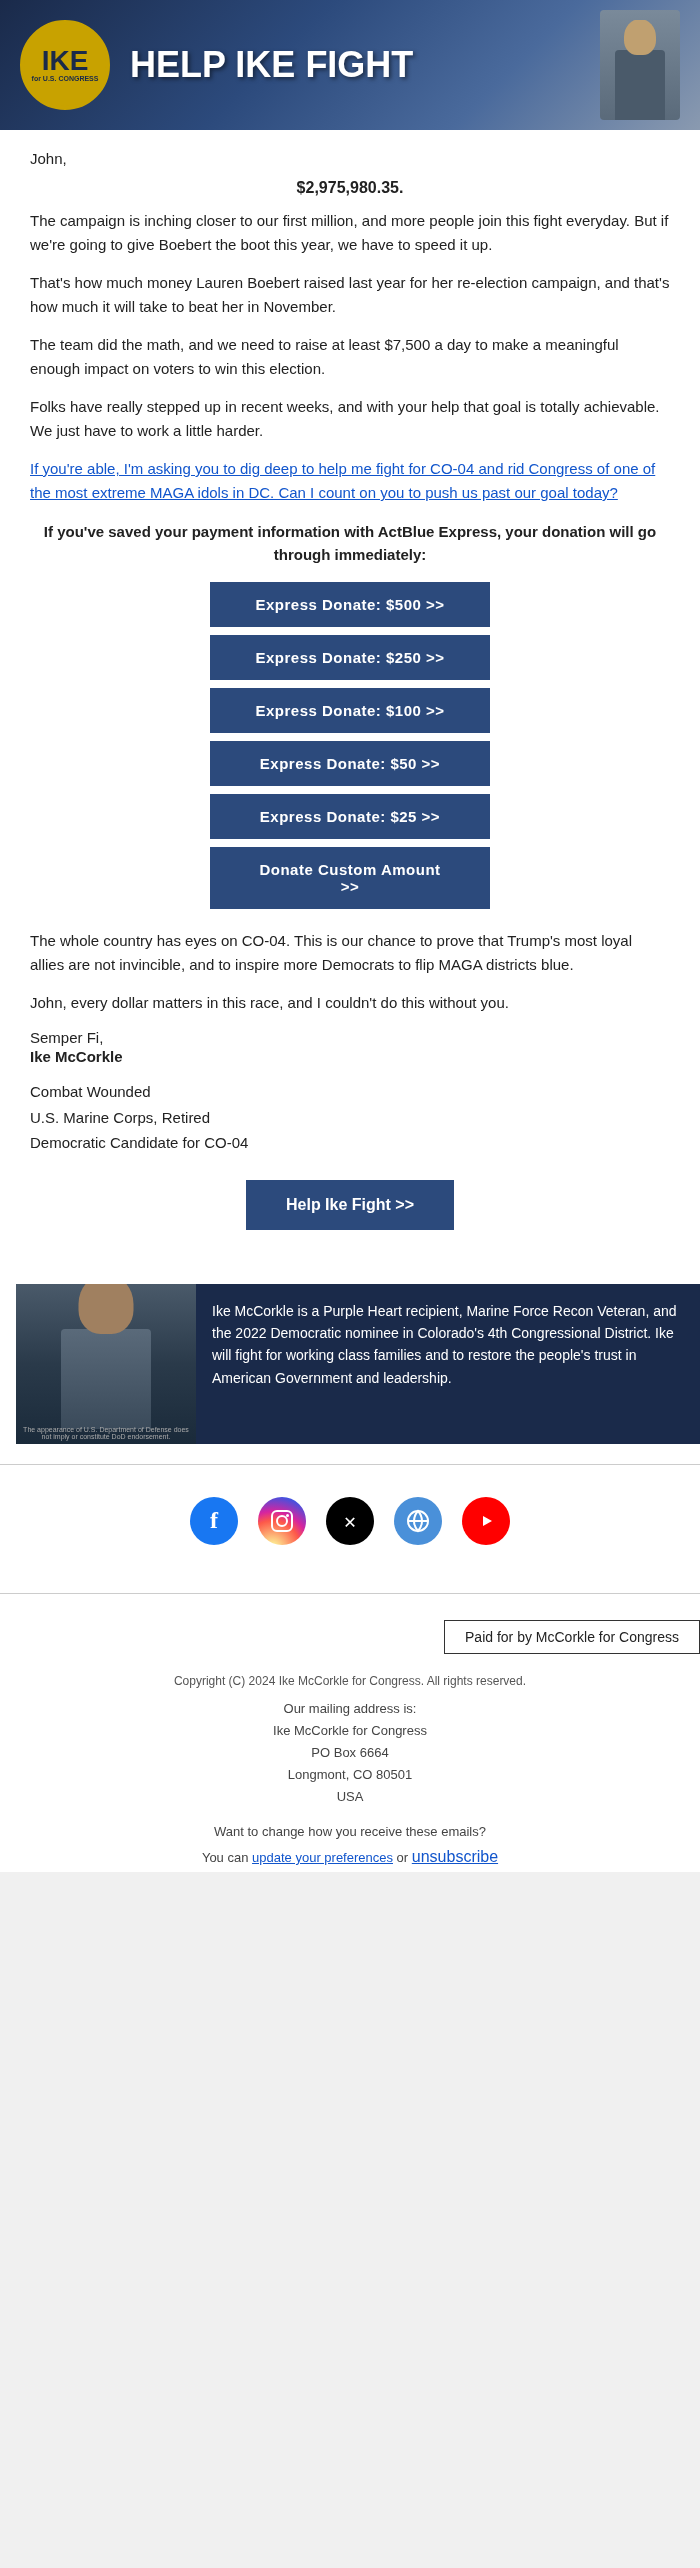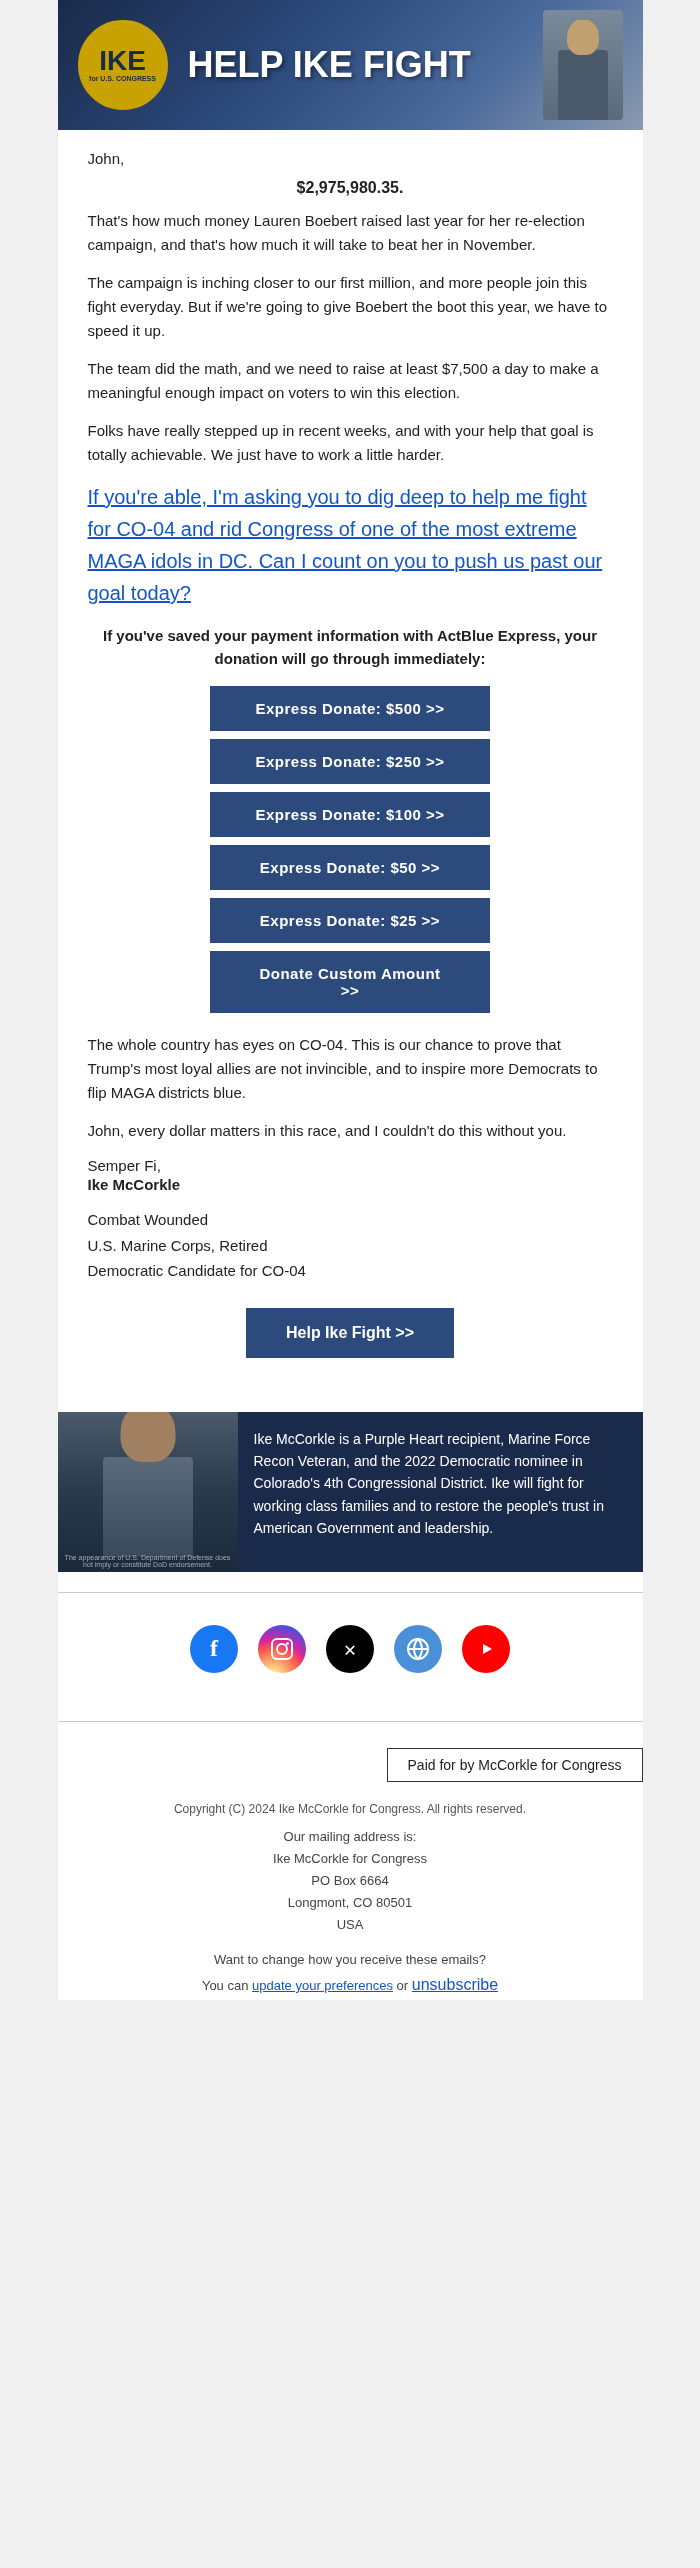--- a/index.html
+++ b/index.html
@@ -5,21 +5,21 @@
     * { margin: 0; padding: 0; box-sizing: border-box; }
     body {
       font-family: Arial, sans-serif;
       font-size: 15px;
       color: #222;
       background: #f0f0f0;
       width: 700px;
     }
     .email-wrapper {
       background: #ffffff;
-      width: 585px;
+      width: 700px;
       margin: 0 auto;
     }
     .header-image {
       width: 100%;
       height: 130px;
       background: linear-gradient(135deg, #1a2a4a 0%, #2c4a7c 40%, #4a6a9c 70%, #8a9ab0 100%);
       display: flex;
       align-items: center;
       padding: 10px 20px;
       position: relative;
@@ -95,21 +95,21 @@
     }
     .paragraph {
       font-size: 15px;
       line-height: 1.6;
       margin-bottom: 14px;
       color: #222;
     }
     .link-block {
       color: #1155cc;
       text-decoration: underline;
-      font-size: 20px;
+      font-size: 15px;
       line-height: 1.6;
       margin-bottom: 16px;
       display: block;
       cursor: pointer;
     }
     .italic-note {
       font-weight: bold;
       text-align: center;
       font-size: 15px;
       margin-bottom: 16px;
@@ -158,21 +158,21 @@
       font-weight: bold;
       padding: 16px 40px;
       border: none;
       cursor: pointer;
       display: inline-block;
     }
     .bio-section {
       display: flex;
       background: #1a2a4a;
       color: #ffffff;
-      margin: 10px 0 20px 0;
+      margin: 10px 0 20px 16px;
       min-height: 160px;
     }
     .bio-image {
       width: 180px;
       min-width: 180px;
       background: linear-gradient(180deg, #4a5a6a 0%, #2a3a4a 50%, #1a2a3a 100%);
       display: flex;
       align-items: center;
       justify-content: center;
       position: relative;
@@ -299,22 +299,22 @@
       </div>
     </div>
   </div>
 
   <div class="body-content">
 
     <p class="greeting">John,</p>
 
     <p class="amount">$2,975,980.35.</p>
 
+    <p class="paragraph">The campaign is inching closer to our first million, and more people join this fight everyday. But if we're going to give Boebert the boot this year, we have to speed it up.</p>
     <p class="paragraph">That's how much money Lauren Boebert raised last year for her re-election campaign, and that's how much it will take to beat her in November.</p>
-    <p class="paragraph">The campaign is inching closer to our first million, and more people join this fight everyday. But if we're going to give Boebert the boot this year, we have to speed it up.</p>
     <p class="paragraph">The team did the math, and we need to raise at least $7,500 a day to make a meaningful enough impact on voters to win this election.</p>
     <p class="paragraph">Folks have really stepped up in recent weeks, and with your help that goal is totally achievable. We just have to work a little harder.</p>
 
     <a class="link-block">If you're able, I'm asking you to dig deep to help me fight for CO-04 and rid Congress of one of the most extreme MAGA idols in DC. Can I count on you to push us past our goal today?</a>
 
     <p class="italic-note">If you've saved your payment information with ActBlue Express, your donation will go through immediately:</p>
 
     <div class="donate-buttons">
       <button class="donate-btn">Express Donate: $500 &gt;&gt;</button>
       <button class="donate-btn">Express Donate: $250 &gt;&gt;</button>

